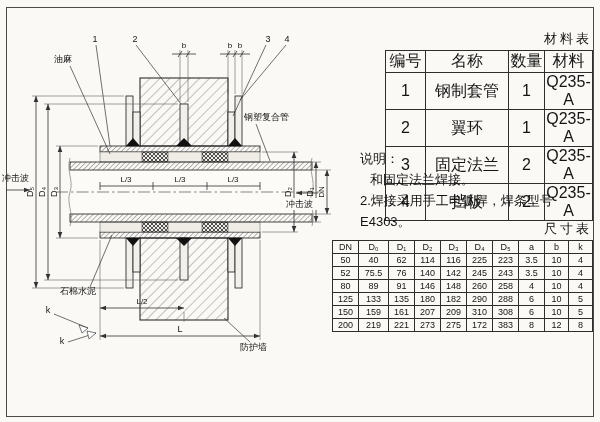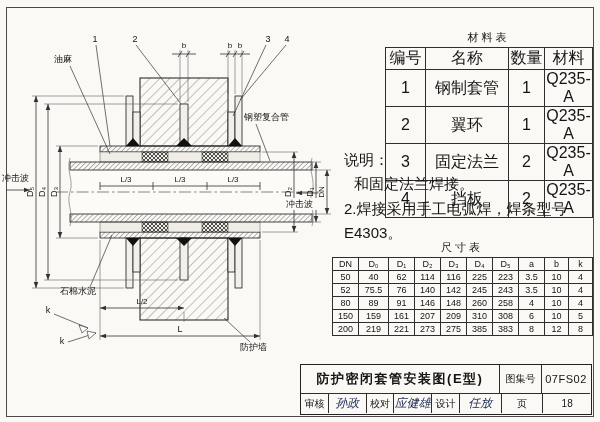--- a/index.html
+++ b/index.html
@@ -11,27 +11,27 @@
   
   .drawing{position:absolute;left:0;top:0;width:336px;height:364px}
   svg text{fill:#141414;font-size:9px;font-family:"Liberation Sans",sans-serif}
   svg .sm{font-size:8px}
   .thin{stroke:#555;stroke-width:.55;fill:none}
   .dim{stroke:#333;stroke-width:.8;fill:none}
   .lead{stroke:#333;stroke-width:.7;fill:none}
   .cl{stroke:#555;stroke-width:.7;fill:none;stroke-dasharray:12 3 2.5 3}
 
   
-  .tbl-title{text-align:center;font-size:11px;letter-spacing:3px;margin-bottom:2px}
+  .tbl-title{text-align:right;font-size:13px;letter-spacing:3px;margin-bottom:2px}
   table{border-collapse:collapse;table-layout:fixed}
   .mat{position:absolute;left:385px;top:30px;width:207px}
   .mat table{width:207px}
   .mat th,.mat td{border:1px solid #2e2e2e;font-size:16px;font-weight:normal;text-align:center;height:17px;padding:0;overflow:hidden}
-  .notes{position:absolute;left:344px;top:148px;width:232px;font-size:15px;line-height:1.62}
-  .size{position:absolute;left:332px;top:240px;width:260px}
+  .notes{position:absolute;left:360px;top:148px;width:232px;font-size:13px;line-height:1.62}
+  .size{position:absolute;left:332px;top:220px;width:260px}
   .size table{width:260px}
   .size th,.size td{border:1px solid #2e2e2e;font-size:9px;font-weight:normal;text-align:center;height:12px;padding:0;overflow:hidden}
 
   
   .tblock{position:absolute;left:300px;top:364px;width:292px;height:51px;border:1.5px solid #222;box-sizing:border-box;background:#faf9f5}
   .tb-row{display:flex}
   .tb-cell{box-sizing:border-box;border-right:1px solid #2e2e2e;border-bottom:1px solid #2e2e2e;
            display:flex;align-items:center;justify-content:center;font-size:10px}
   .tb-cell:last-child{border-right:none}
   .tb-r1 .tb-cell{height:29px}
@@ -322,57 +322,52 @@
             <td>91</td>
             <td>146</td>
             <td>148</td>
             <td>260</td>
             <td>258</td>
             <td>4</td>
             <td>10</td>
             <td>4</td>
       </tr>
       <tr>
+        <td>125</td>
+            <td>133</td>
+            <td>135</td>
+            <td>180</td>
+            <td>182</td>
+            <td>290</td>
+            <td>288</td>
+            <td>6</td>
+            <td>10</td>
+            <td>5</td>
+      </tr>
+      <tr>
         <td>150</td>
             <td>159</td>
             <td>161</td>
             <td>207</td>
             <td>209</td>
             <td>310</td>
             <td>308</td>
             <td>6</td>
             <td>10</td>
             <td>5</td>
       </tr>
       <tr>
         <td>200</td>
             <td>219</td>
             <td>221</td>
             <td>273</td>
             <td>275</td>
-            <td>385</td>
+            <td>172</td>
             <td>383</td>
             <td>8</td>
             <td>12</td>
             <td>8</td>
       </tr>
     </tbody>
       </table>
   </div>
 
-  <div class="tblock">
-    <div class="tb-row tb-r1">
-      <div class="tb-cell tb-title">防护密闭套管安装图(E型)</div>
-      <div class="tb-cell w42">图集号</div>
-      <div class="tb-cell w48 atlas">07FS02</div>
-    </div>
-    <div class="tb-row tb-r2">
-      <div class="tb-cell w28">审核</div>
-      <div class="tb-cell w38 sig">孙政</div>
-      <div class="tb-cell w28">校对</div>
-      <div class="tb-cell w38 sig">应健雄</div>
-      <div class="tb-cell w28">设计</div>
-      <div class="tb-cell w42 sig">任放</div>
-      <div class="tb-cell w42">页</div>
-      <div class="tb-cell w48">18</div>
-    </div>
-  </div>
 </div>
 
 </body></html>

